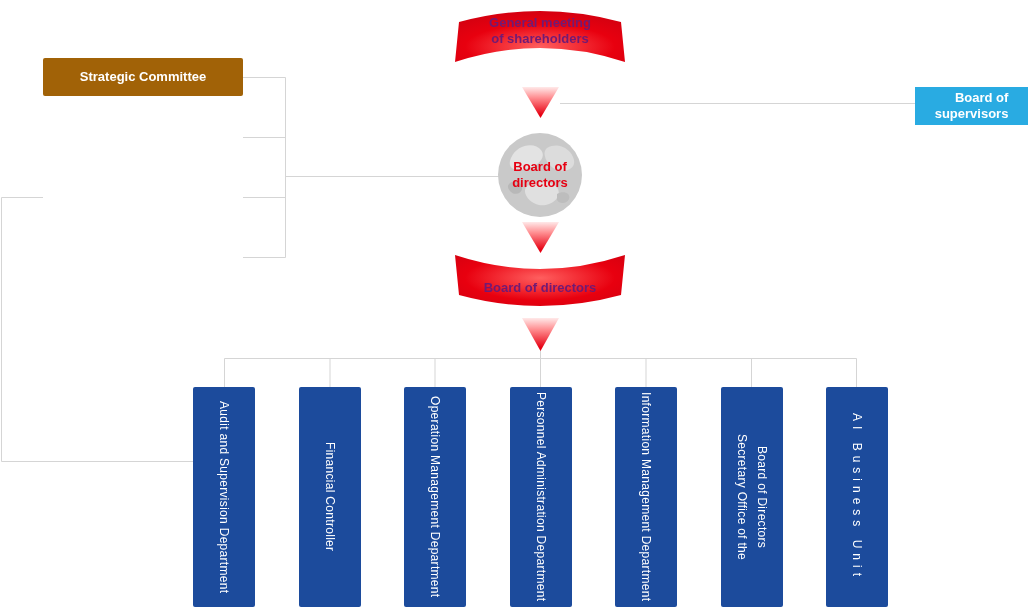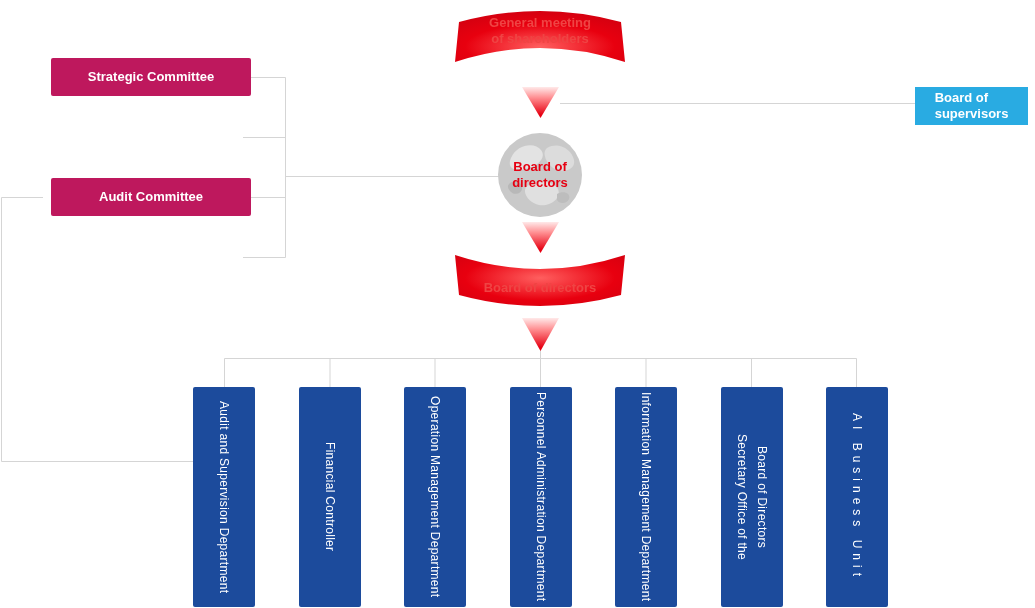--- a/index.html
+++ b/index.html
@@ -6,24 +6,24 @@
   html,body { background:#ffffff; }
   .stage {
     position:relative; width:1035px; height:608px; background:#ffffff;
     font-family:"Liberation Sans", sans-serif; overflow:hidden;
   }
   .lines { position:absolute; left:0; top:0; z-index:1; }
 
   
   .committee {
     position:absolute; left:43px; width:200px; height:38px;
-    background:#be185d; color:#fff; z-index:2;
+    background:#a16207; color:#fff; z-index:2;
     display:flex; align-items:center; justify-content:center;
     text-align:center; font-size:13px; font-weight:bold; line-height:1.15;
-    padding:0 14px; border-radius:2px;margin-left:8px;
+    padding:0 14px; border-radius:2px;
   }
 
   
   .dept {
     position:absolute; top:387px; width:62px; height:220px;
     background:#1c4b9c; color:#fff; z-index:2; border-radius:2px;
     display:flex; align-items:center; justify-content:center;
   }
   .dept span {
     writing-mode:vertical-lr; text-orientation:mixed;
@@ -31,21 +31,21 @@
     max-height:212px; text-align:center;
   }
   .dept.two-col span { max-height:132px; }
   .dept.spaced span { letter-spacing:5px; }
 
   
   .banner { position:absolute; width:170px; z-index:2; }
   .banner svg { position:absolute; left:0; top:0; }
   .banner .txt {
     position:absolute; left:0; right:0; z-index:3;
-    color:#ef4444; font-size:13px; font-weight:bold; text-align:center; line-height:1.25;
+    color:#701a75; font-size:13px; font-weight:bold; text-align:center; line-height:1.25;
   }
 
   
   .arrow {
     position:absolute; width:37px; height:31px; z-index:2;
     background:linear-gradient(to bottom,#ffe9e9 0%,#ff8d90 35%,#e60012 90%);
     clip-path:polygon(0 0, 100% 0, 50% 100%);
   }
 
   
@@ -54,21 +54,21 @@
     position:absolute; left:8px; right:8px; top:0; bottom:0; z-index:3;
     display:flex; align-items:center; justify-content:center;
     color:#e60012; font-size:13px; font-weight:bold; text-align:center; line-height:1.2;
   }
 
   
   .supervisors {
     position:absolute; left:915px; top:87px; width:113px; height:38px;
     background:#29abe2; color:#fff; z-index:2;
     display:flex; align-items:center; justify-content:center;
-    text-align:left; font-size:13px; font-weight:bold; line-height:1.2; padding:0 22px;
+    text-align:right; font-size:13px; font-weight:bold; line-height:1.2; padding:0 22px;
   }
 </style>
 </head>
 <body>
 
 <div class="stage">
 
   <svg class="lines" width="1035" height="608">
     <path d="M243 77.5 H285.5 M243 137.5 H285.5 M243 197.5 H285.5 M243 257.5 H285.5
              M285.5 77.5 V257.5 M285.5 176.5 H506
@@ -122,21 +122,20 @@
       <path d="M0,2 Q85,30 170,2 L166,42 Q85,64 4,42 Z" fill="url(#rg2)"></path>
     </svg>
     <div class="txt" style="top:27px">Board of directors</div>
   </div>
 
   <div class="arrow" style="left:522px; top:318px; height:33px"></div>
 
   <div class="supervisors">Board of supervisors</div>
 
   <div class="committee" style="top:58px">Strategic Committee</div>
-  <div class="committee" style="top:178px">Audit Committee</div>
 
   <div class="dept" style="left:193px">
     <span>Audit and Supervision Department</span>
   </div>
   <div class="dept" style="left:299px">
     <span>Financial Controller</span>
   </div>
   <div class="dept" style="left:404px">
     <span>Operation Management Department</span>
   </div>

